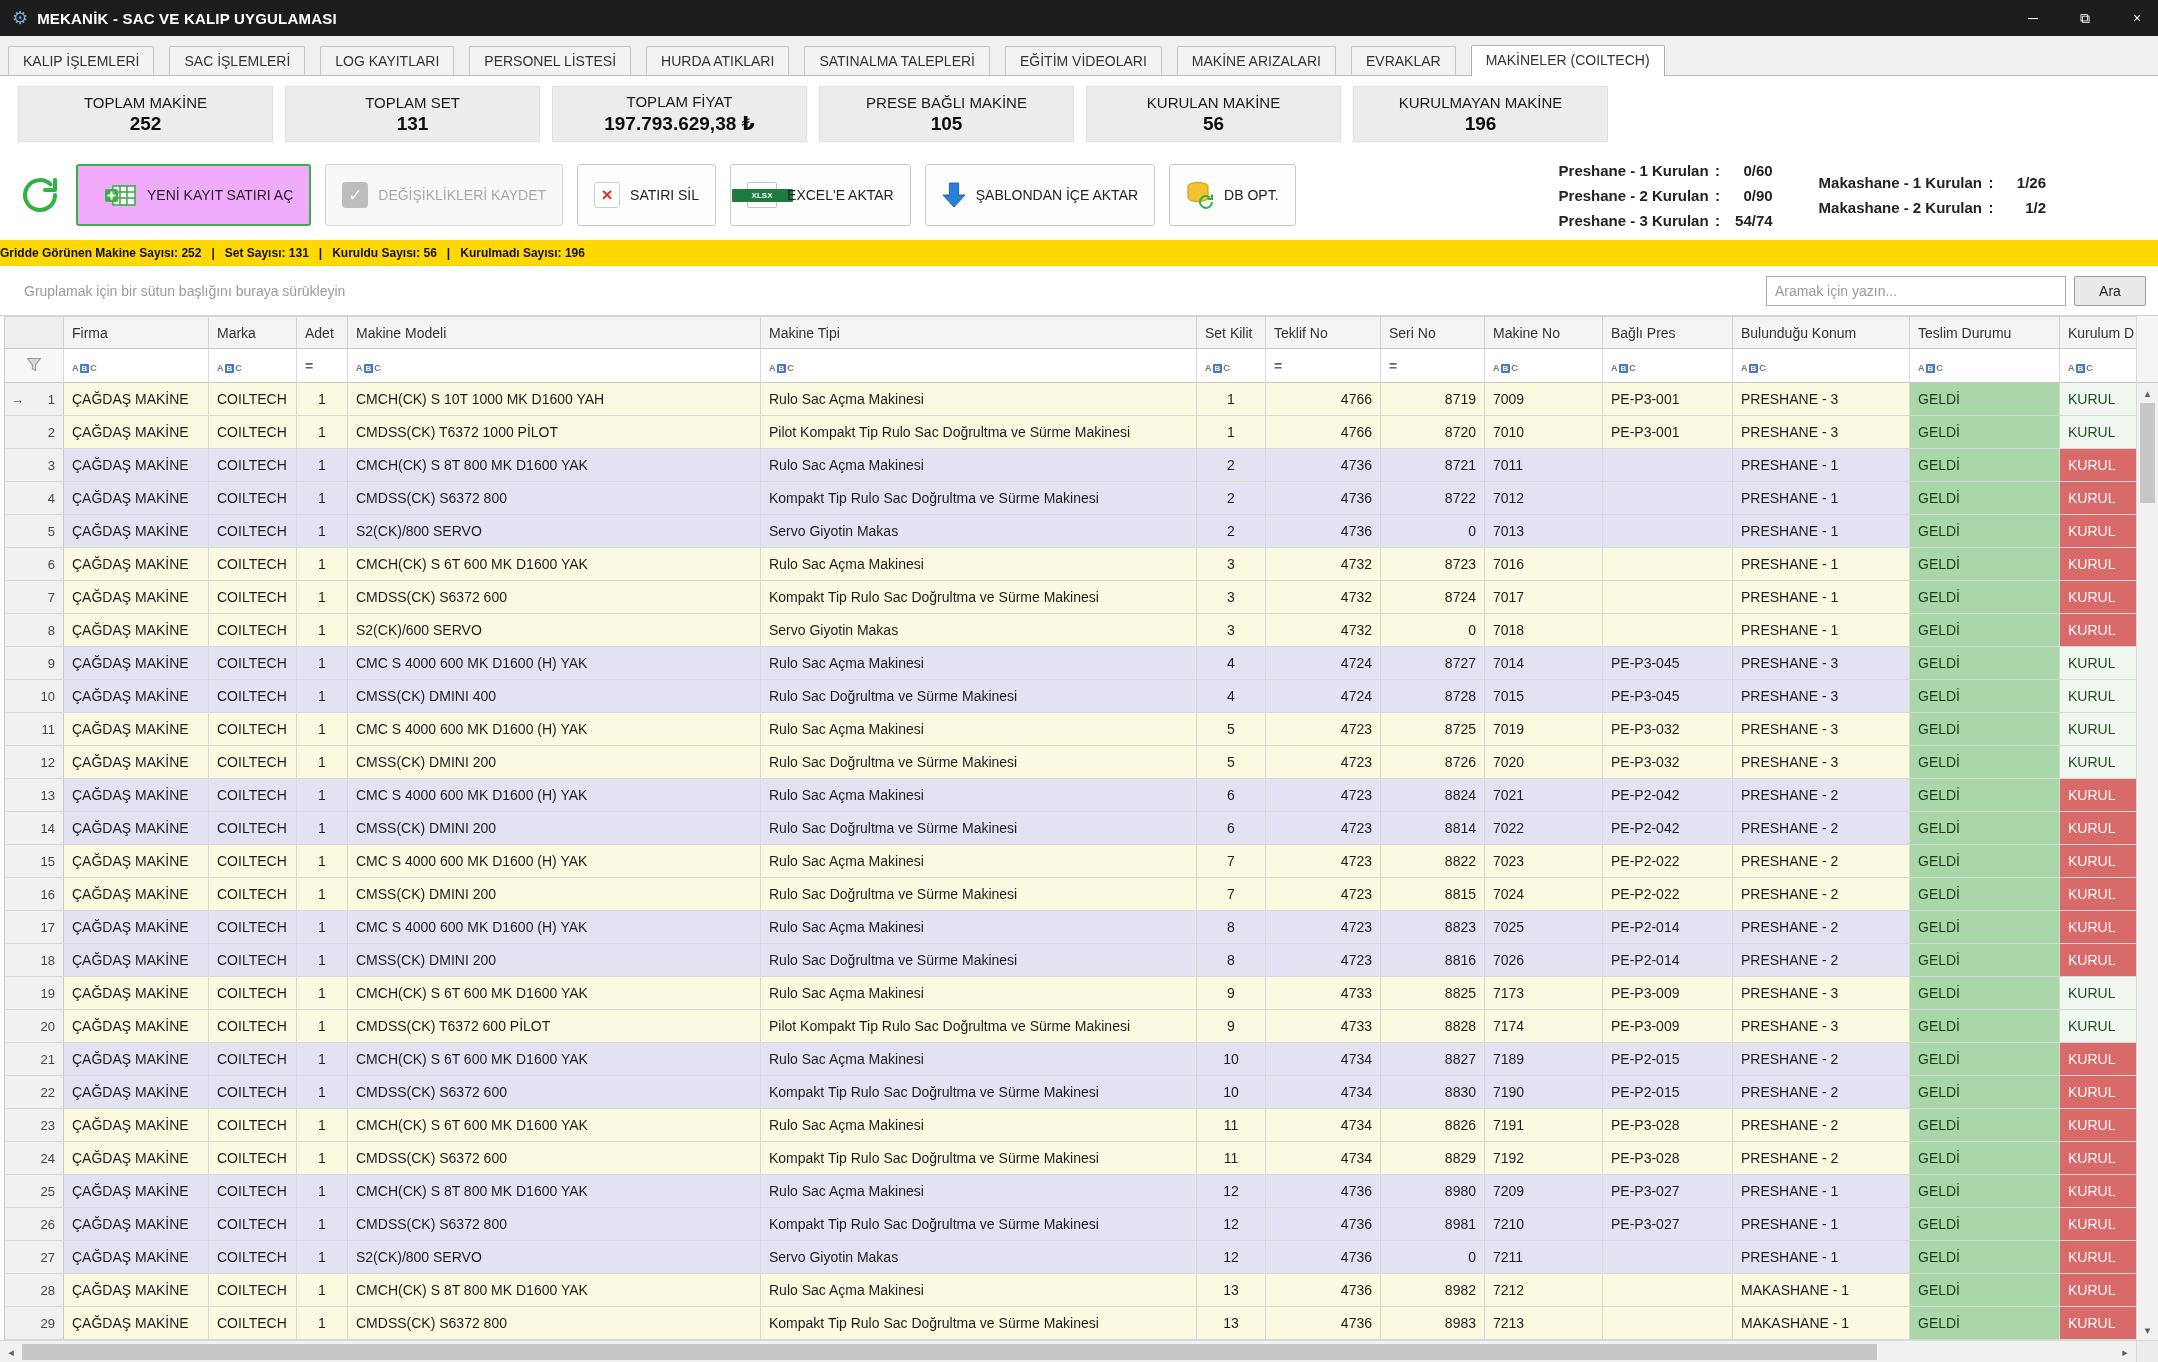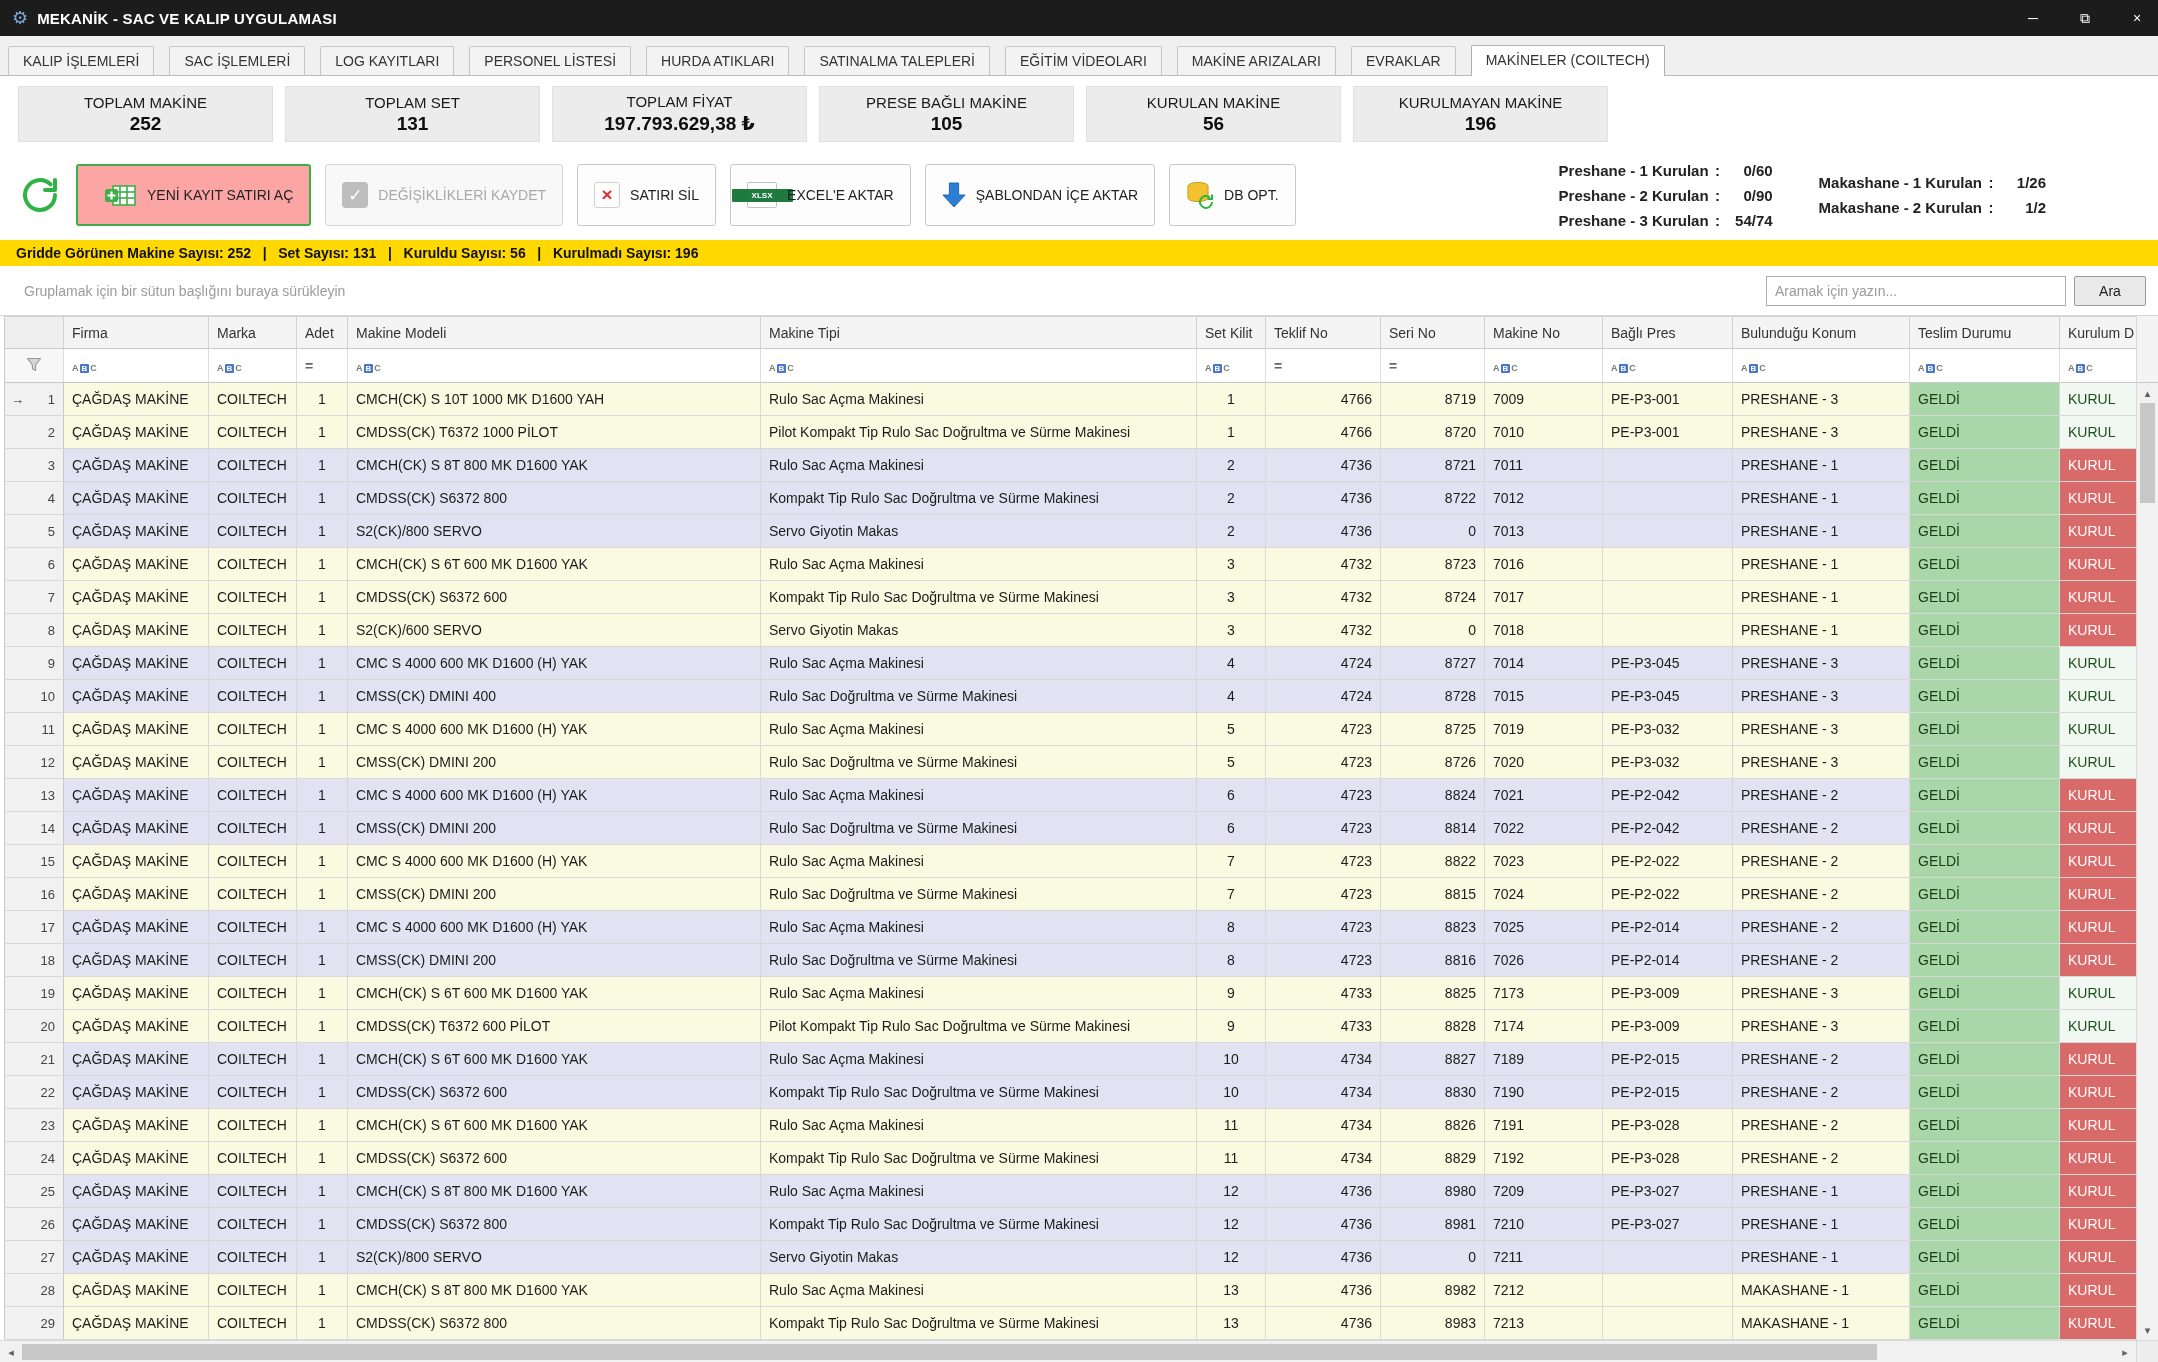--- a/index.html
+++ b/index.html
@@ -21,35 +21,35 @@
   
   .cards { height:74px; display:flex; gap:12px; padding:10px 0 8px 18px; background:#fff; }
   .card { width:255px; height:56px; background:#ececec; border:1px solid #e0e0e0; display:flex; flex-direction:column; align-items:center; justify-content:center; }
   .card-label { font-size:15px; color:#1a1a1a; }
   .card-value { font-size:19px; font-weight:bold; color:#0e0e0e; margin-top:2px; }
   
   .toolbar { height:90px; display:flex; align-items:center; padding:0 12px 0 18px; gap:14px; background:#fff; }
   #toolbar-buttons { display:flex; align-items:center; gap:14px; }
   .icon-btn { width:44px; height:44px; display:flex; align-items:center; justify-content:center; cursor:default; }
   .tbtn { display:inline-flex; align-items:center; gap:10px; height:62px; padding:0 16px; background:#fdfdfd; border:1px solid #c9c9c9; border-radius:3px; font-size:14px; color:#222; cursor:default; font-family:inherit; white-space:nowrap; }
-  .tbtn.green { background:#fca5a5; border:2px solid #3fae49;padding-left:27px; }
+  .tbtn.green { background:#f0abfc; border:2px solid #3fae49;padding-left:27px; }
   .tbtn.disabled { color:#a8a8a8; background:#f8f8f8; border-color:#d4d4d4; }
   .t-icon { display:inline-flex; align-items:center; justify-content:center; }
   .i-check { width:26px; height:26px; background:#bdbdbd; color:#fff; border-radius:4px; display:inline-flex; align-items:center; justify-content:center; font-size:17px; }
   .i-del { width:26px; height:26px; background:#fff; border:1px solid #cfcfcf; border-radius:3px; color:#e03131; display:inline-flex; align-items:center; justify-content:center; font-size:19px; font-weight:bold; }
   .i-xlsx { width:30px; height:26px; background:#fff; border:1px solid #c4c4c4; border-radius:2px; display:inline-flex; align-items:center; justify-content:center; }
   .i-xlsx span { background:#1f7a3f; color:#fff; font-size:8px; font-weight:bold; padding:2px 20px; border-radius:1px; }
   .press-stats { margin-left:auto; display:flex; gap:46px; padding-right:100px; font-size:15px; font-weight:600; color:#222; }
   .stat-row { display:contents; }
   .stats-col { display:grid; grid-template-columns:auto 18px auto; row-gap:8px; align-content:center; }
   .s-label { white-space:nowrap; }
   .s-colon { text-align:center; }
   .s-value { text-align:right; min-width:46px; }
   
-  .statusbar { height:26px; background:#ffd800; display:flex; align-items:center; padding-left:16px; font-weight:bold; font-size:14px; color:#111; white-space:pre; }
+  .statusbar { height:26px; background:#ffd800; display:flex; align-items:center; padding-left:0; font-weight:bold; font-size:12px; color:#111; white-space:pre; }
   
   .group-row { height:50px; display:flex; align-items:center; padding:0 12px 0 24px; background:#fff; border-bottom:1px solid #d6d6d6; }
   .group-hint { color:#9b9b9b; font-size:14px; }
   .search-input { margin-left:auto; width:300px; height:30px; border:1px solid #acacac; padding:0 8px; font-size:14px; color:#333; font-family:inherit; }
   .search-input::placeholder { color:#9a9a9a; }
   .search-btn { width:72px; height:30px; margin-left:8px; background:#e9e9e9; border:1px solid #9a9a9a; font-size:14px; color:#222; border-radius:2px; font-family:inherit; }
   
   .grid-area { display:flex; margin-left:4px; height:1024px; }
   .grid-viewport { flex:1; overflow:hidden; }
   table.grid-table { border-collapse:separate; border-spacing:0; table-layout:fixed; width:2176px; }

